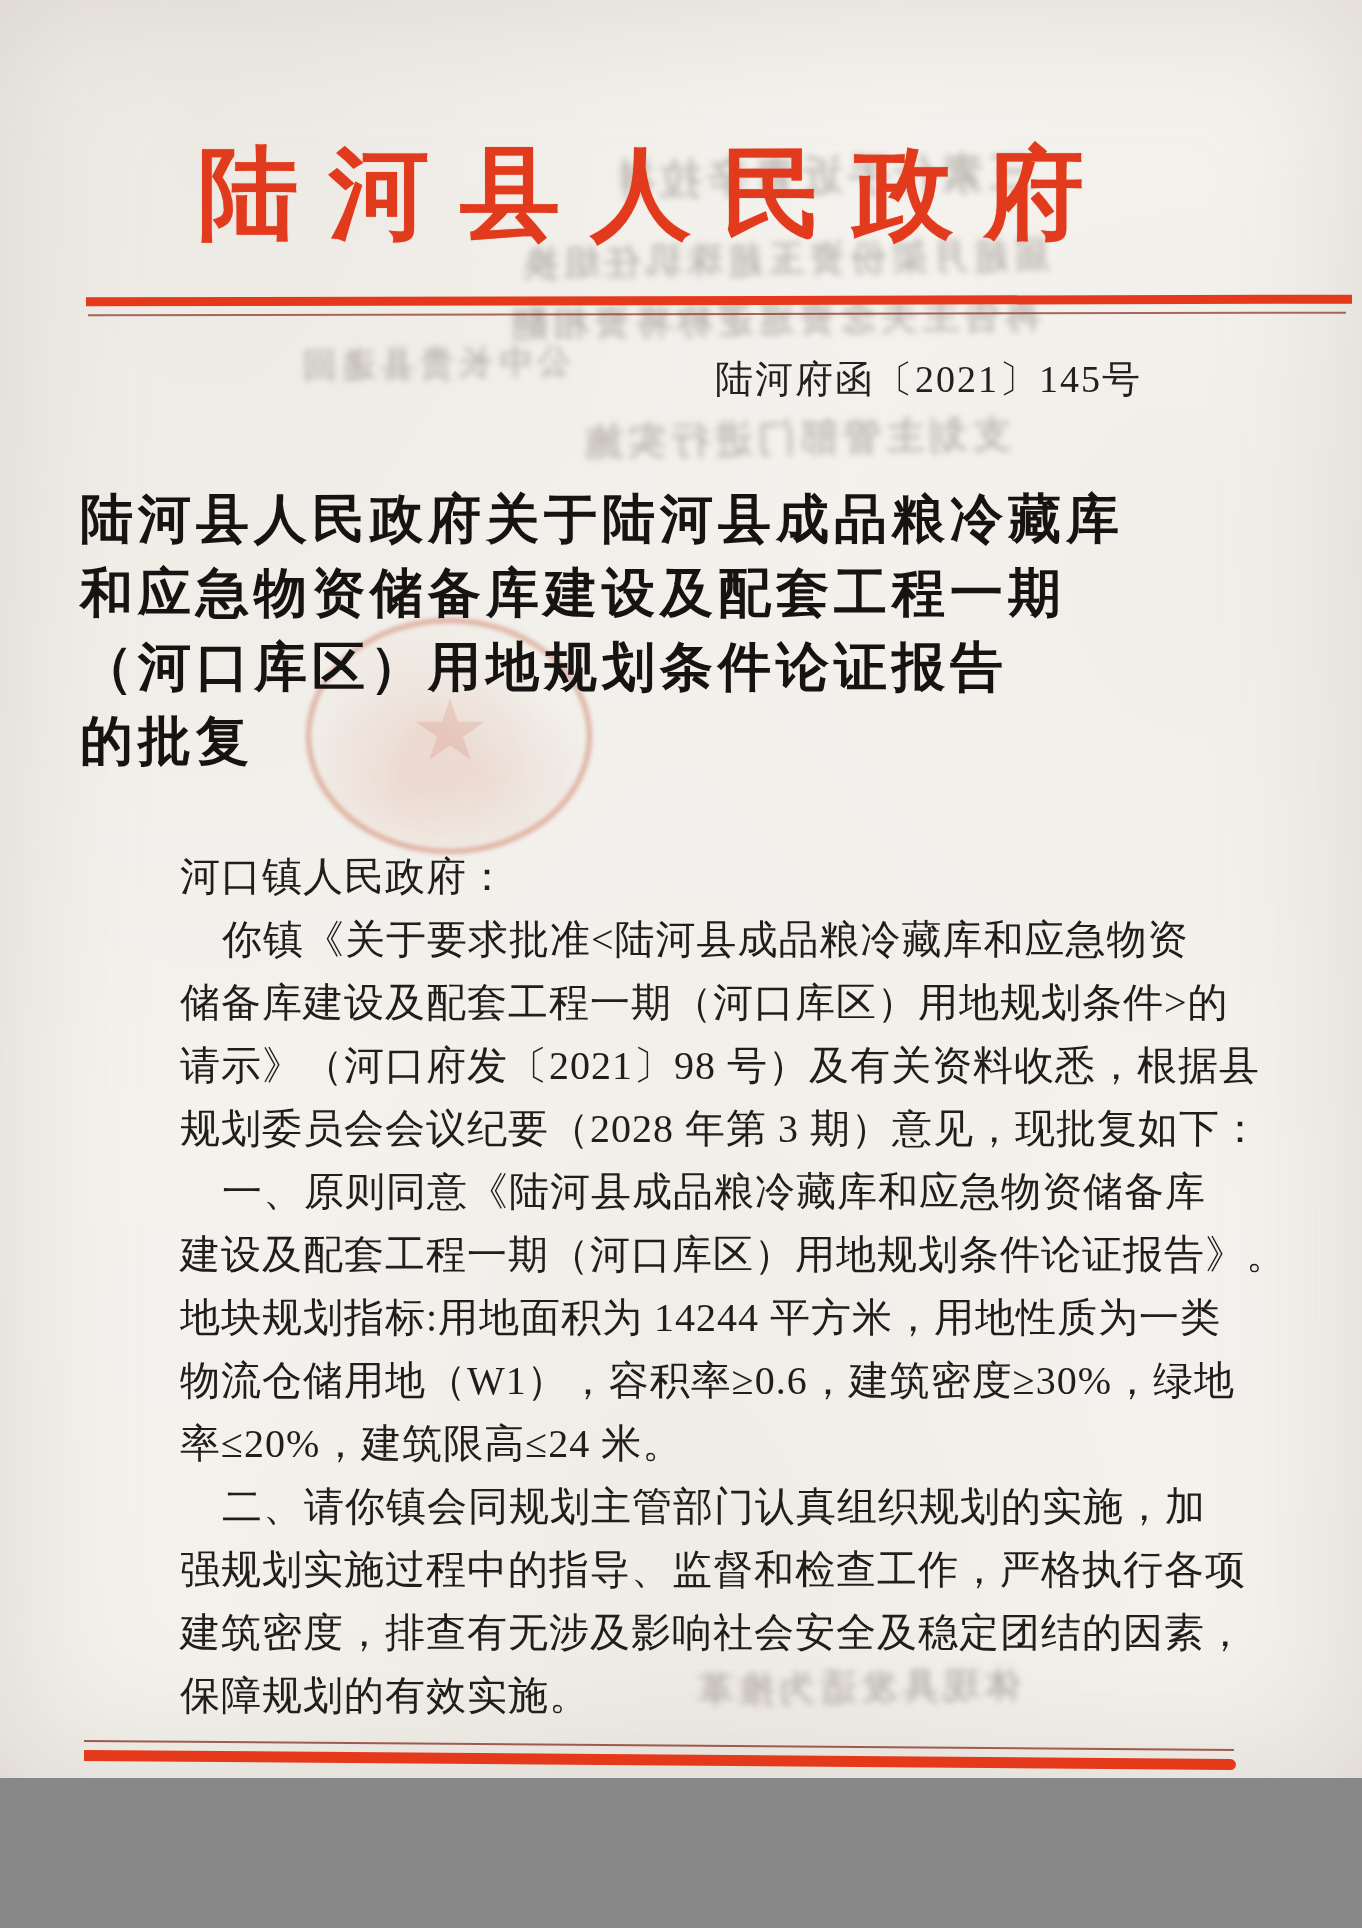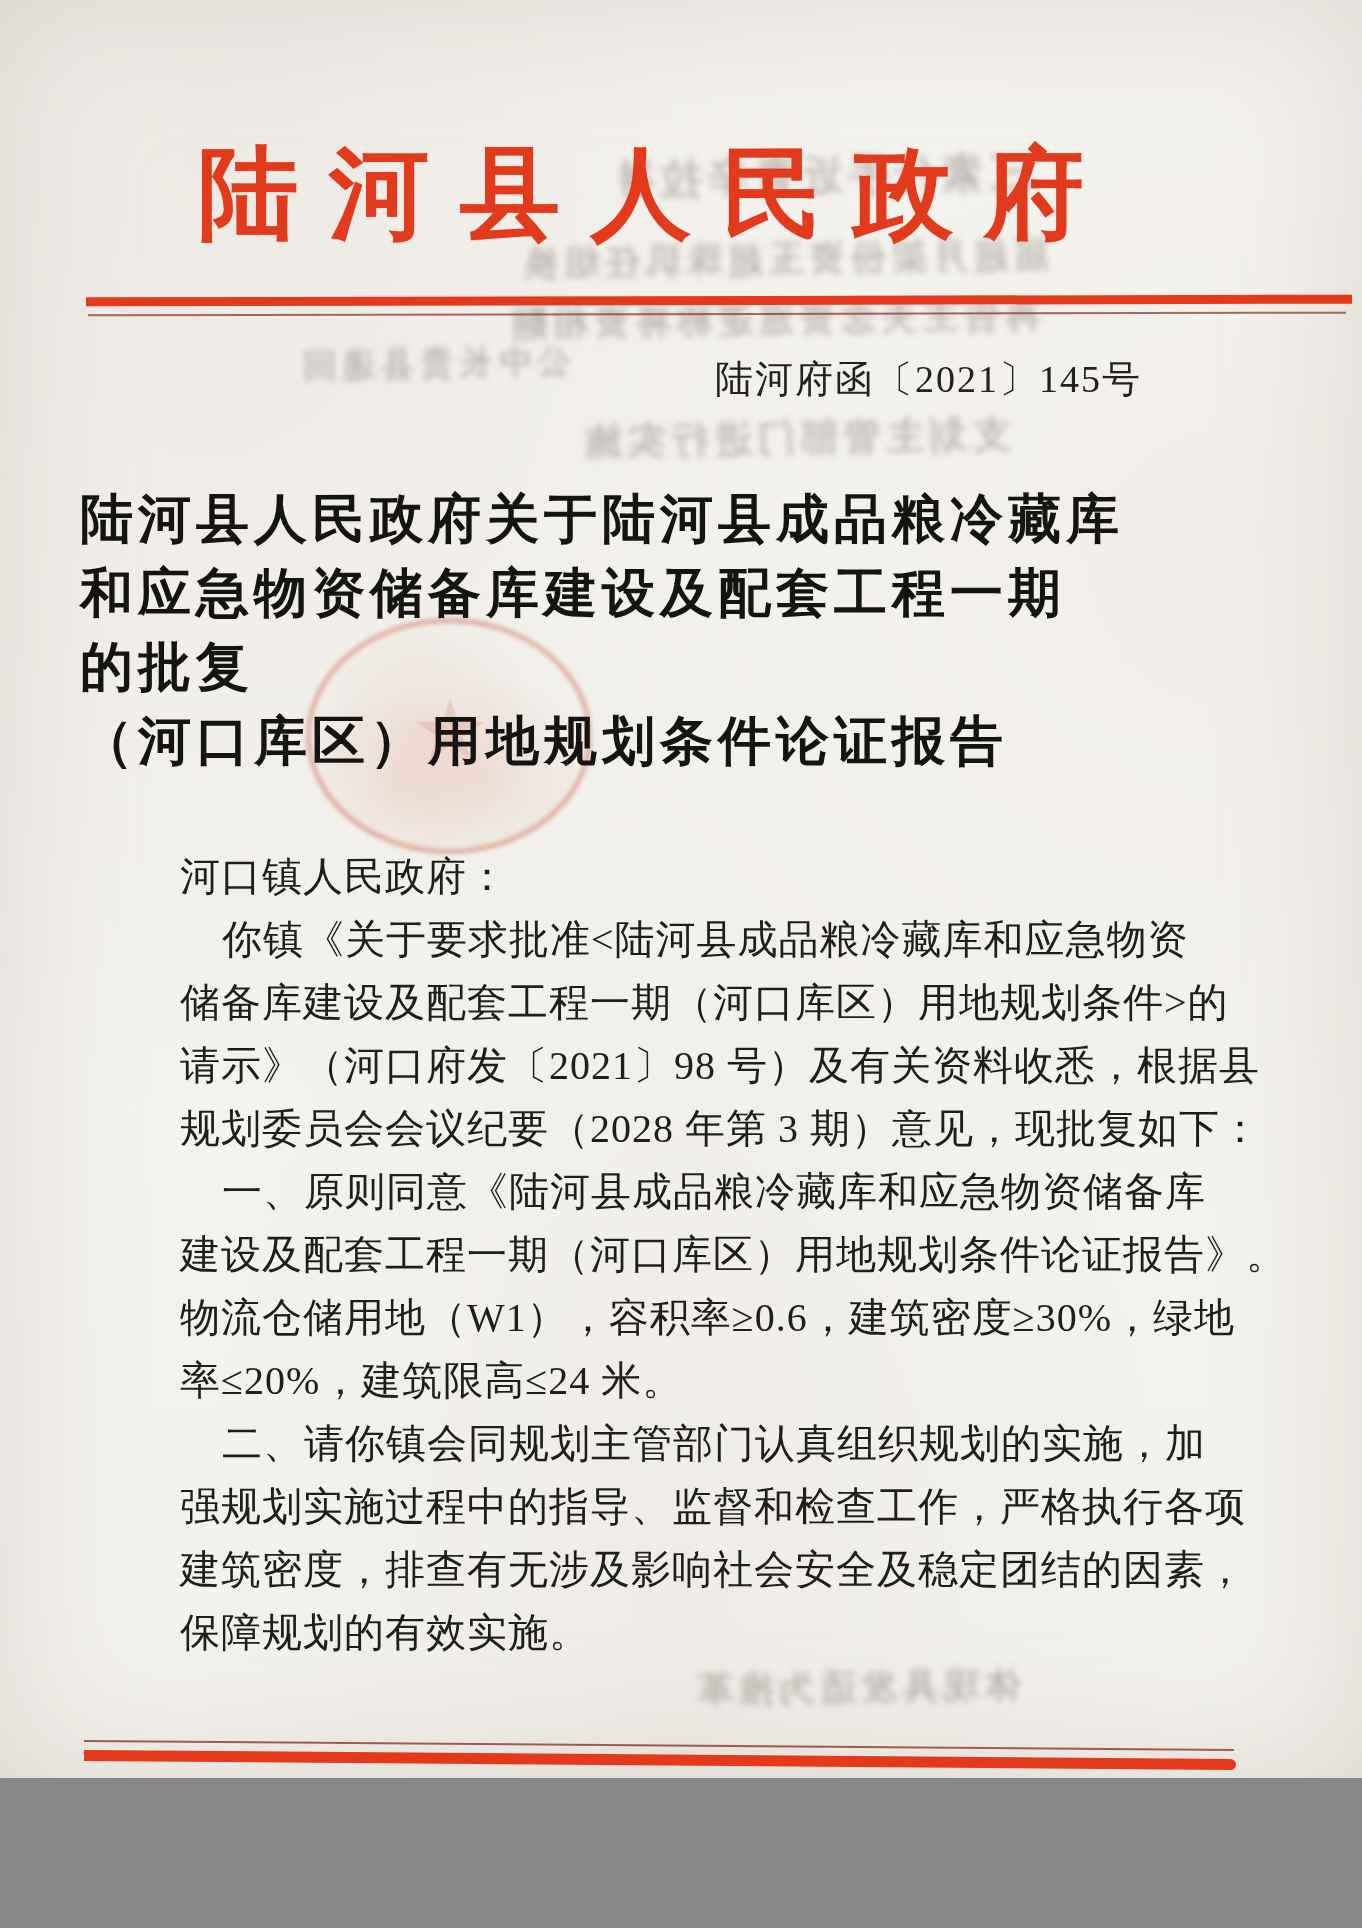--- a/index.html
+++ b/index.html
@@ -109,32 +109,33 @@
   <div class="doc-number">陆河府函〔2021〕145号</div>
 
   <div class="seal">
     <div class="seal-ring"></div>
     <div class="seal-star"></div>
   </div>
 
   <div class="title-block">
     <div class="title-line">陆河县人民政府关于陆河县成品粮冷藏库</div>
     <div class="title-line">和应急物资储备库建设及配套工程一期</div>
+    <div class="title-line">（河口库区）用地规划条件论证报告</div>
     <div class="title-line">的批复</div>
-    <div class="title-line">（河口库区）用地规划条件论证报告</div>
   </div>
 
   <div class="body-block">
     <div class="bl end">河口镇人民政府：</div>
     <div class="bl ind">你镇《关于要求批准&lt;陆河县成品粮冷藏库和应急物资</div>
     <div class="bl">储备库建设及配套工程一期（河口库区）用地规划条件&gt;的</div>
     <div class="bl">请示》（河口府发〔2021〕98 号）及有关资料收悉，根据县</div>
     <div class="bl">规划委员会会议纪要（2028 年第 3 期）意见，现批复如下：</div>
     <div class="bl ind">一、原则同意《陆河县成品粮冷藏库和应急物资储备库</div>
     <div class="bl">建设及配套工程一期（河口库区）用地规划条件论证报告》。</div>
+    <div class="bl">地块规划指标:用地面积为 14244 平方米，用地性质为一类</div>
     <div class="bl">物流仓储用地（W1），容积率≥0.6，建筑密度≥30%，绿地</div>
     <div class="bl end">率≤20%，建筑限高≤24 米。</div>
     <div class="bl ind">二、请你镇会同规划主管部门认真组织规划的实施，加</div>
     <div class="bl">强规划实施过程中的指导、监督和检查工作，严格执行各项</div>
     <div class="bl">建筑密度，排查有无涉及影响社会安全及稳定团结的因素，</div>
     <div class="bl end">保障规划的有效实施。</div>
   </div>
 
   <div class="foot-thin"></div>
   <div class="foot-thick"></div>

